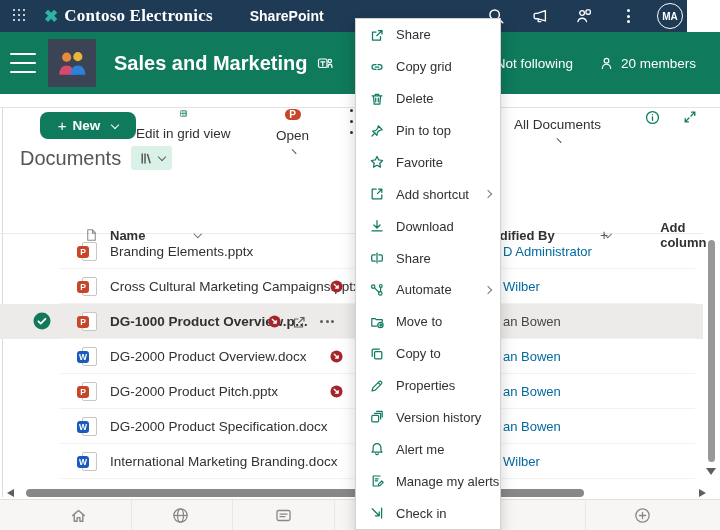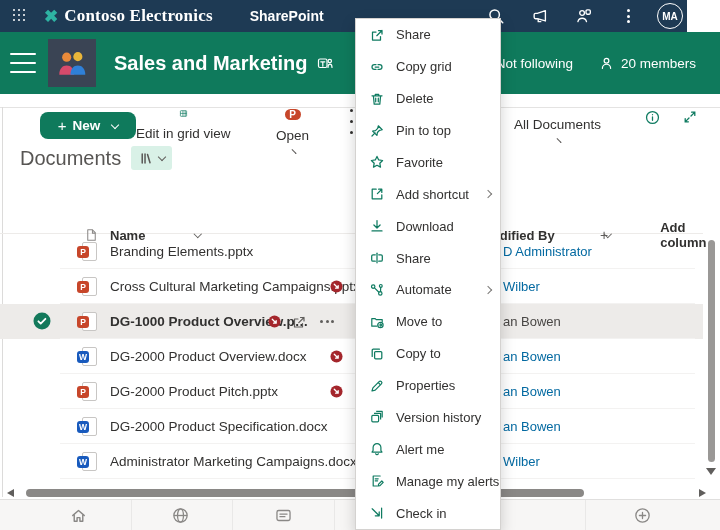--- a/index.html
+++ b/index.html
@@ -357,21 +357,21 @@
         </span>
       <span class="fname">DG-2000 Product Specification.docx</span>
       <span class="mby">an Bowen</span>
     </div>
 
     <div class="row">
       <span class="ficon">
           <span class="page"></span>
           <span class="chip" style="background:#185abd;">W</span>
         </span>
-      <span class="fname">Administrator Marketing Campaigns.docx</span>
+      <span class="fname">International Marketing Branding.docx</span>
       <span class="mby">Wilber</span>
     </div>
   </div>
 
   <div class="vscroll"></div>
   <div class="varrow"></div>
   <div class="harrow-l"></div>
   <div class="hthumb"></div>
   <div class="harrow-r"></div>
 

